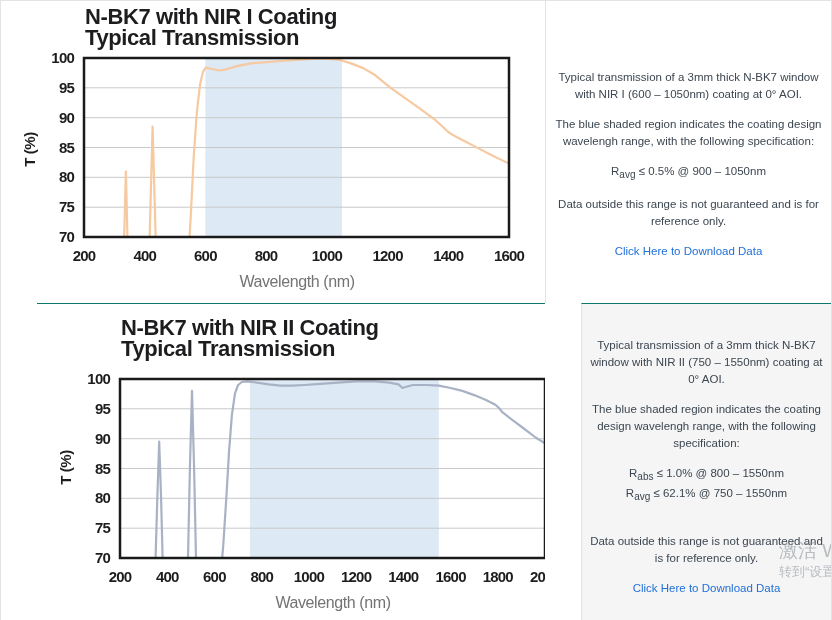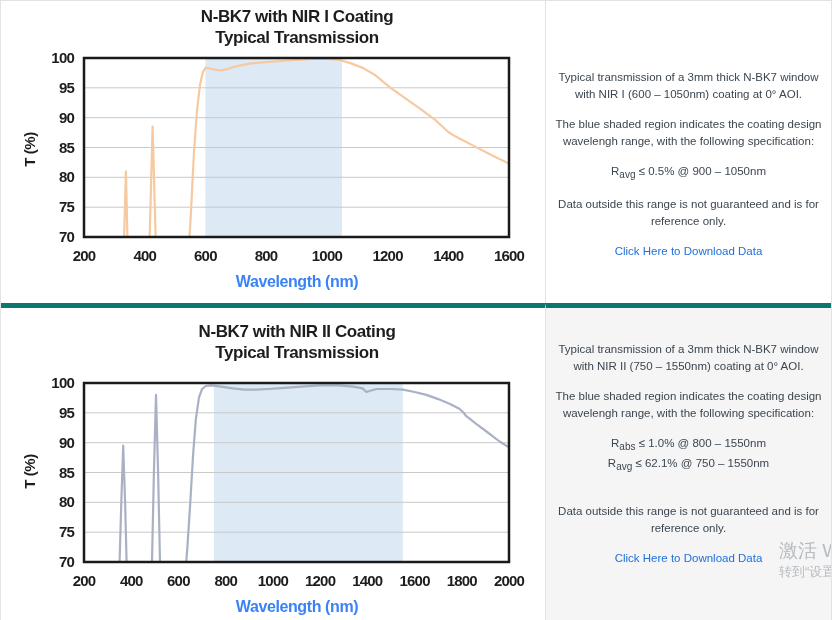--- a/index.html
+++ b/index.html
@@ -4,43 +4,43 @@
 <style>
   html,body{margin:0;padding:0;background:#fff;}
   .page{
     position:relative;width:832px;height:620px;box-sizing:border-box;
     border:1px solid #e3e3e3;border-bottom:none;overflow:hidden;background:#fff;
     display:grid;grid-template-columns:544px 286px;grid-template-rows:302px 317px;
     font-family:"Liberation Sans","DejaVu Sans",sans-serif;
   }
   .cell{position:relative;box-sizing:border-box;overflow:hidden;}
   .info-cell{border-left:1px solid #e3e3e3;}
-  .row2{border-top:5px solid #0f766e;}
+  .row2{border-top:1px solid #0f766e;margin-left:36px;}
   .info-cell.row2{background:#f5f5f6;}
 
   
   .chart-cell{background:#fff;}
   .chart-cell.row1{padding-top:5px;}
   .chart-cell.row2{padding-top:13px;}
   .chart-title{
-    width:424px;margin:0 0 0 84px;text-align:center;font-weight:bold;
-    font-size:17px;line-height:21px;color:#1d1d1f;letter-spacing:-0.4px;
+    width:424px;margin:0 0 0 84px;text-align:left;font-weight:bold;
+    font-size:22px;line-height:21px;color:#1d1d1f;letter-spacing:-0.4px;
   }
   .chart-svg{display:block;margin-top:0;}
   .chart-cell.row2 .chart-svg{margin-top:10px;}
   .ylabel{
     position:absolute;left:-3px;width:62px;text-align:center;
     transform:rotate(-90deg);font-weight:bold;font-size:15px;color:#1d1d1f;
     letter-spacing:-0.4px;
   }
   .chart-cell.row1 .ylabel{top:140px;}
   .chart-cell.row2 .ylabel{top:155px;}
   .xlabel{
-    width:424px;margin:3px 0 0 84px;text-align:center;font-weight:bold;
-    font-size:16px;color:#3b82f6;letter-spacing:-0.4px;
+    width:424px;margin:3px 0 0 84px;text-align:center;font-weight:normal;
+    font-size:16px;color:#737373;letter-spacing:-0.4px;
   }
   .tick{font-family:"Liberation Sans","DejaVu Sans",sans-serif;font-weight:bold;font-size:15px;fill:#1d1d1f;letter-spacing:-0.8px;}
 
   
   .info-cell{
     padding:68px 8px 0;text-align:center;color:#3c4650;
     font-size:11.5px;line-height:17px;
   }
   .info-cell.row2{padding-top:33px;}
   .info-cell p{margin:0 0 13px;}

